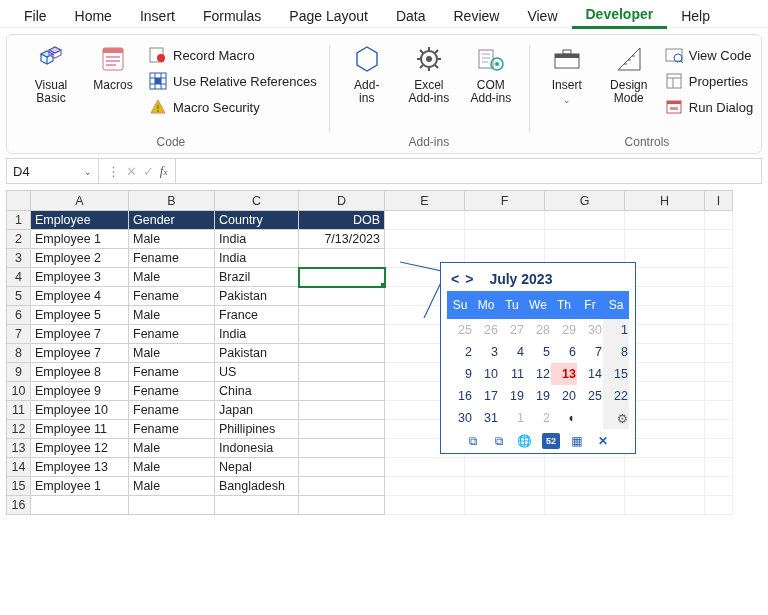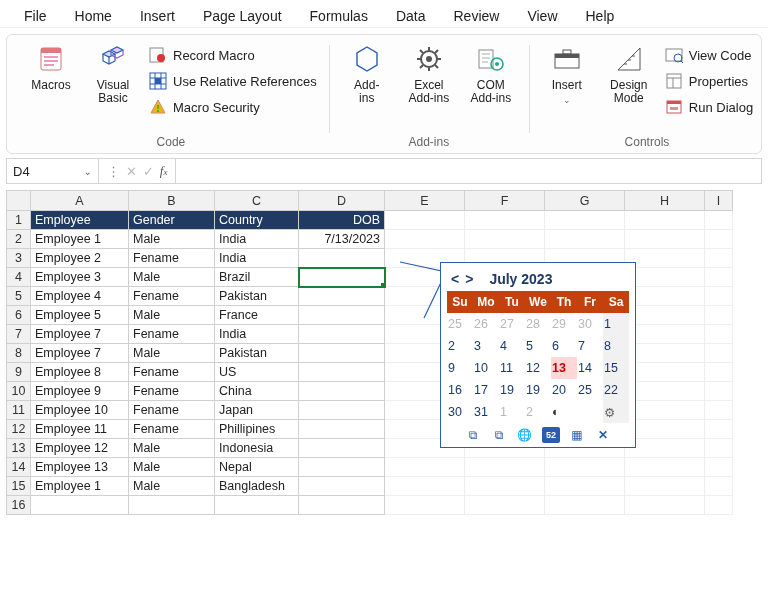--- a/index.html
+++ b/index.html
@@ -37,74 +37,75 @@
   .grid td.sel::after { content:""; position:absolute; right:-3px; bottom:-3px; width:6px; height:6px; background:#1a7f37;}
   .grid td.num { text-align:right;}
   .colA{width:98px}.colB{width:86px}.colC{width:84px}.colD{width:86px}
   .colE,.colF,.colG,.colH{width:80px}.colI{width:28px}
   
   .callout-line { position:absolute; pointer-events:none;}
   .cal { position:absolute; border:1.5px solid #2a5db0; background:#fff; padding:6px 6px 4px; font-size:12px; color:#1b3a6b;}
   .cal-head { display:flex; align-items:center; gap:6px; font-weight:700; font-size:14px; padding:2px 4px 4px; color:#1b3a6b;}
   .cal-nav { cursor:pointer; font-weight:700;}
   .cal table { border-collapse:collapse;}
-  .cal th { background:#c2410c; color:#fff; font-weight:700; width:26px; height:22px; font-size:12px;}
-  .cal td { width:26px; height:22px; text-align:left; font-size:12.5px; color:#1b3a6b;}
+  .cal th { background:#3b82f6; color:#fff; font-weight:400; width:26px; height:28px; font-size:12px;}
+  .cal td { width:26px; height:22px; text-align:right; font-size:12.5px; color:#1b3a6b;}
   .cal td.dim { color:#b8b8b8;}
   .cal td.we { background:#f1f1f1;}
   .cal td.today { background:#ffd7d7; color:#c00; font-weight:700;}
   .cal-foot { display:flex; gap:8px; justify-content:center; padding:4px 0 0; color:#2a5db0;}
   .cal-foot span { width:18px; height:16px; display:flex; align-items:center; justify-content:center; font-size:12px;}
   svg { display:block;}
 </style>
 </head>
 <body>
 
 <div class="menubar">
     <span class="menu-item">File</span>
     <span class="menu-item">Home</span>
     <span class="menu-item">Insert</span>
+    <span class="menu-item">Formulas</span>
     <span class="menu-item">Page Layout</span>
-    <span class="menu-item">Formulas</span>
     <span class="menu-item">Data</span>
     <span class="menu-item">Review</span>
     <span class="menu-item">View</span>
+    <span class="menu-item active">Developer</span>
     <span class="menu-item">Help</span>
   </div>
 
 <div class="ribbon">
 
   <div class="group">
     <div class="group-body">
-      <div class="big-btn">
-        <span class="big-icon">
-          <svg width="30" height="30" viewBox="0 0 30 30">
-              <rect x="5" y="4" width="20" height="22" rx="2" fill="#fff" stroke="#c77"></rect>
-              <rect x="5" y="4" width="20" height="5" fill="#e07a7a"></rect>
-              <rect x="8" y="12" width="14" height="2" fill="#e9b"></rect>
-              <rect x="8" y="16" width="14" height="2" fill="#e9b"></rect>
-              <rect x="8" y="20" width="10" height="2" fill="#e9b"></rect>
-            </svg>
-        </span>
-        <span>Macros</span>
-      </div>
       <div class="big-btn">
         <span class="big-icon">
           <svg width="32" height="30" viewBox="0 0 32 30">
               <g fill="none" stroke="#2a5db0" stroke-width="1.2">
                 <path d="M6 10l6-3 6 3-6 3z" fill="#cfe0ff"></path>
                 <path d="M6 10v7l6 3 6-3v-7"></path>
                 <path d="M12 13v7"></path>
                 <path d="M14 6l6-3 6 3-6 3z" fill="#e8c8ff"></path>
                 <path d="M14 6v5l6 3 6-3V6" stroke="#8a5bc7"></path>
               </g>
             </svg>
         </span>
         <span style="white-space:pre-line">Visual
 Basic</span>
+      </div>
+      <div class="big-btn">
+        <span class="big-icon">
+          <svg width="30" height="30" viewBox="0 0 30 30">
+              <rect x="5" y="4" width="20" height="22" rx="2" fill="#fff" stroke="#c77"></rect>
+              <rect x="5" y="4" width="20" height="5" fill="#e07a7a"></rect>
+              <rect x="8" y="12" width="14" height="2" fill="#e9b"></rect>
+              <rect x="8" y="16" width="14" height="2" fill="#e9b"></rect>
+              <rect x="8" y="20" width="10" height="2" fill="#e9b"></rect>
+            </svg>
+        </span>
+        <span>Macros</span>
       </div>
       <div class="stack">
         <div class="small-row">
           <span class="small-icon">
               <svg width="18" height="18" viewBox="0 0 18 18">
                 <rect x="1" y="2" width="13" height="14" fill="#fff" stroke="#888"></rect>
                 <circle cx="12" cy="12" r="4" fill="#d33"></circle>
               </svg>
             </span>
           <span>Record Macro</span>

